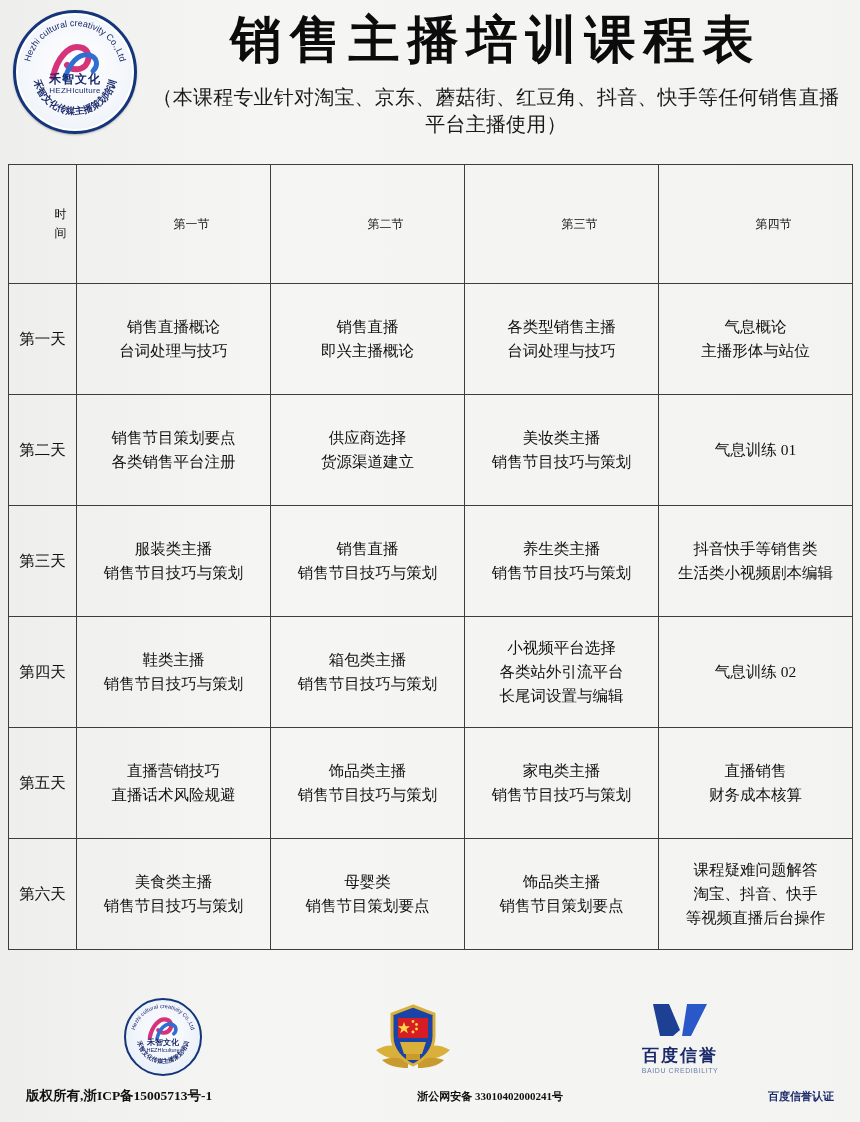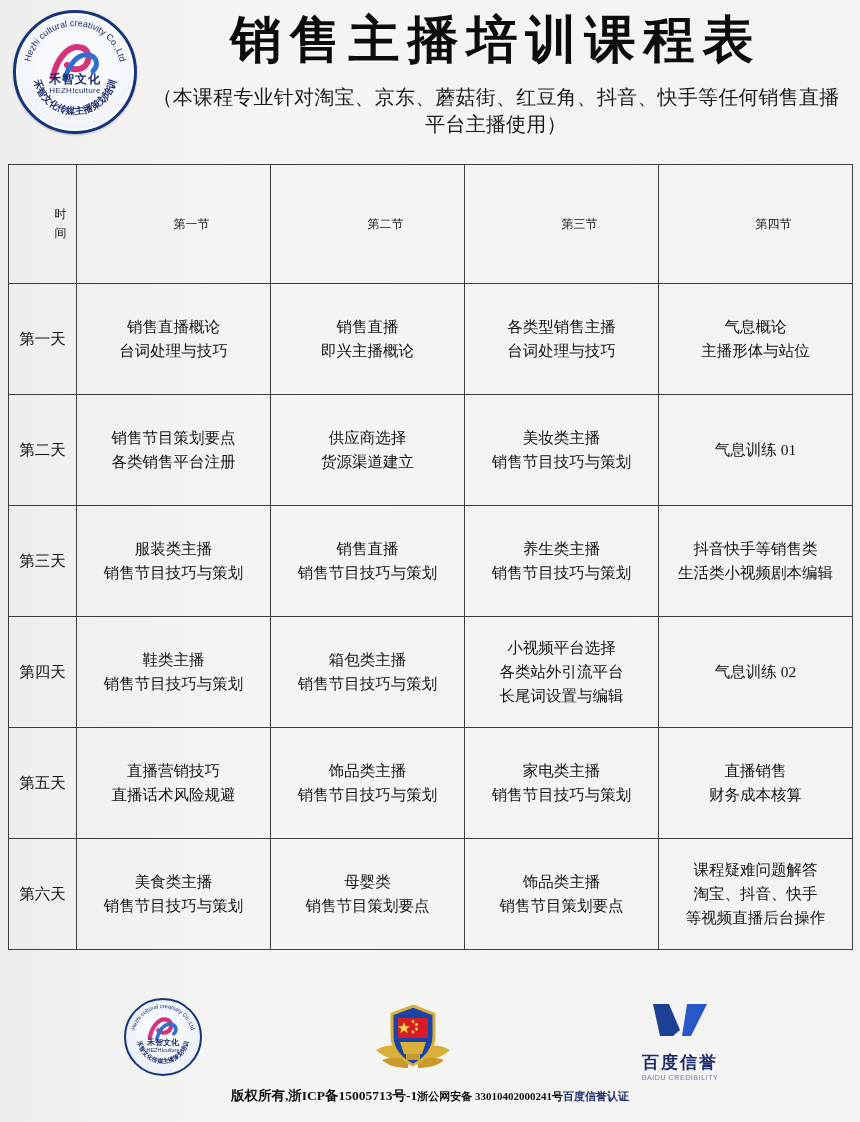--- a/index.html
+++ b/index.html
@@ -203,34 +203,34 @@
     margin: 0 auto;
     position: relative;
     text-align: center;
   }
   .baidu-v { margin-top: 2px; }
   .baidu-cn {
     font-size: 17px;
     color: #1b2a6b;
     font-weight: bold;
     letter-spacing: 2px;
-    margin-top: 9px;
+    margin-top: 2px;
     font-family: "Liberation Sans", sans-serif;
   }
   .baidu-en {
     font-size: 7px;
     color: #6b7fa8;
     letter-spacing: .6px;
     font-family: "Liberation Sans", sans-serif;
   }
 
   .footer-texts {
     display: flex;
     align-items: center;
-    justify-content: center;
+    justify-content: space-between;
     height: 40px;
     padding: 0 26px;
     box-sizing: border-box;
     font-size: 14.5px;
     font-weight: bold;
     color: #111;
   }
   .footer-texts .ft {
     white-space: nowrap;
   }

